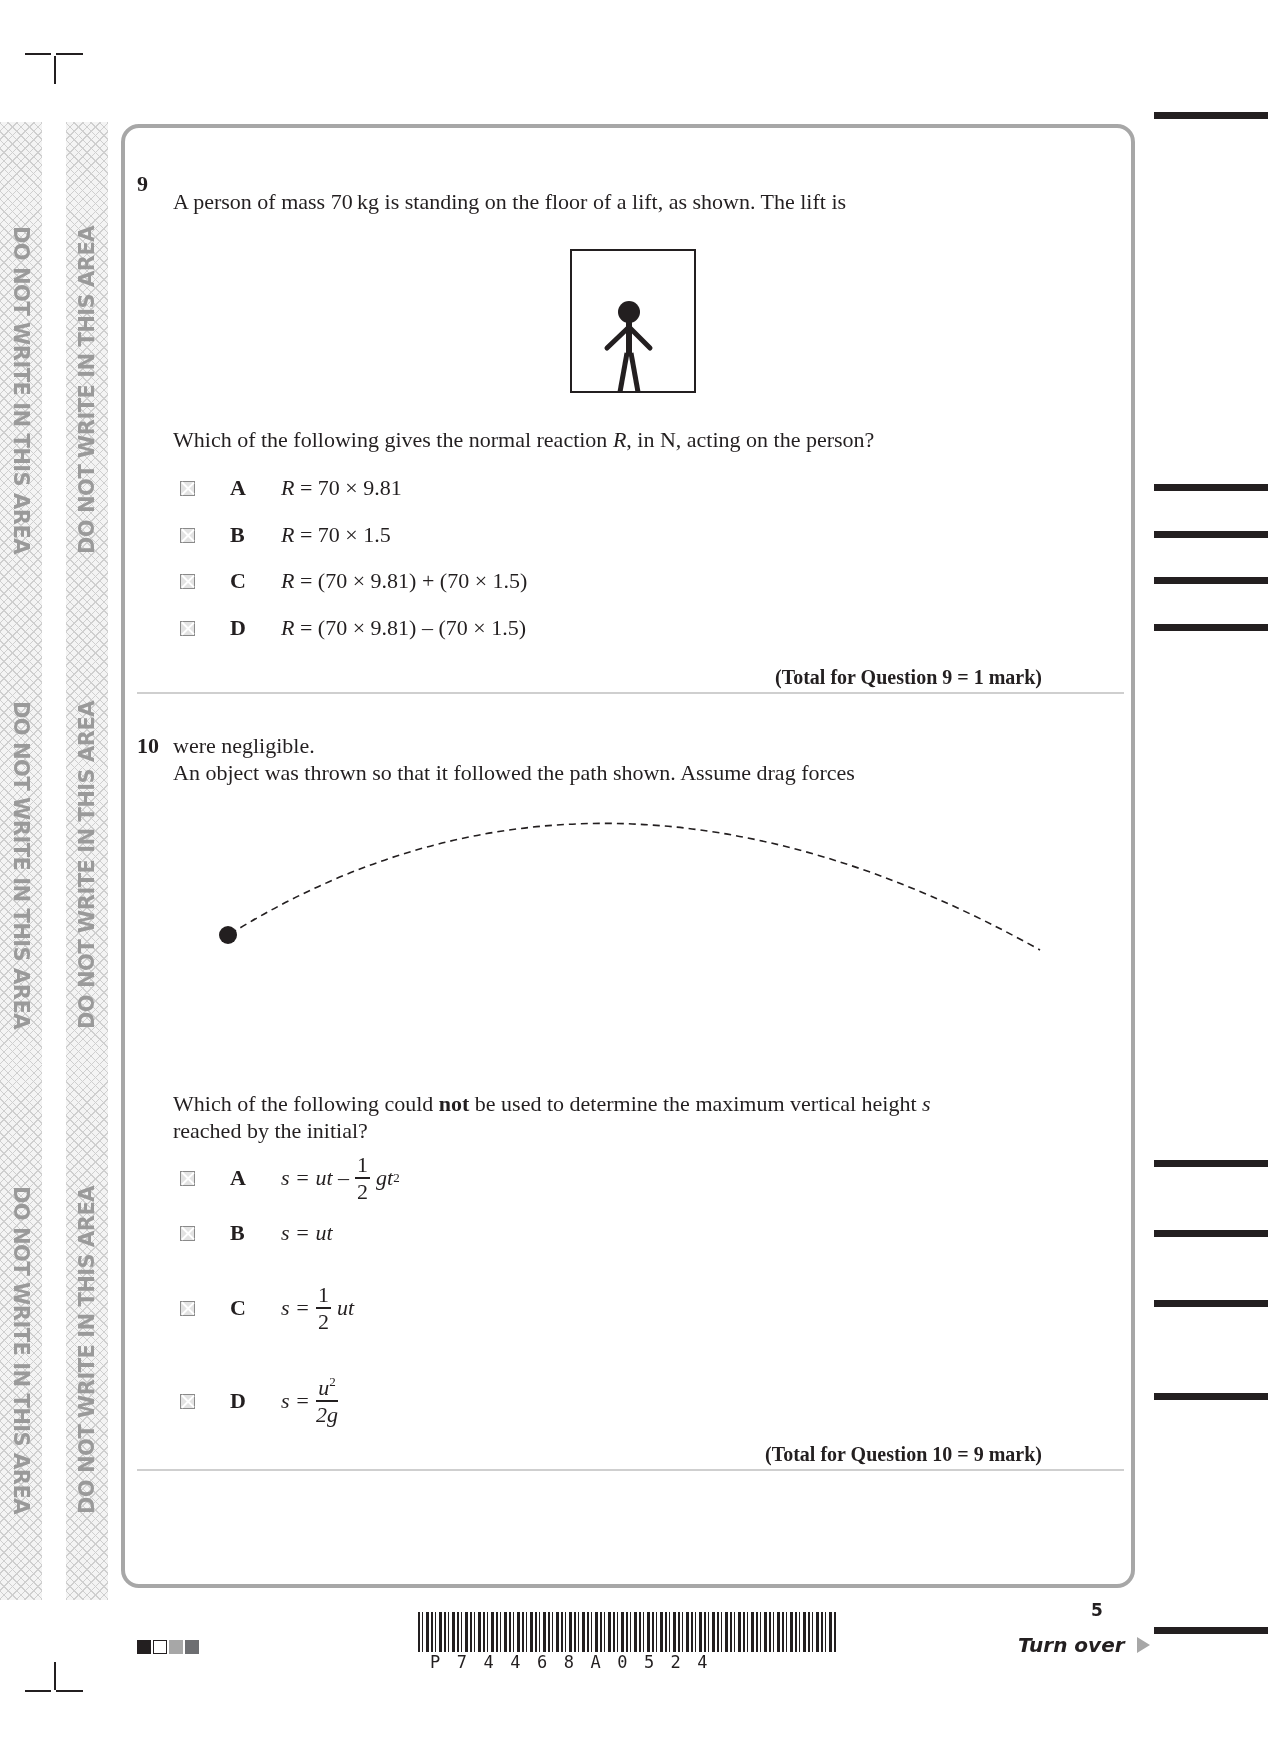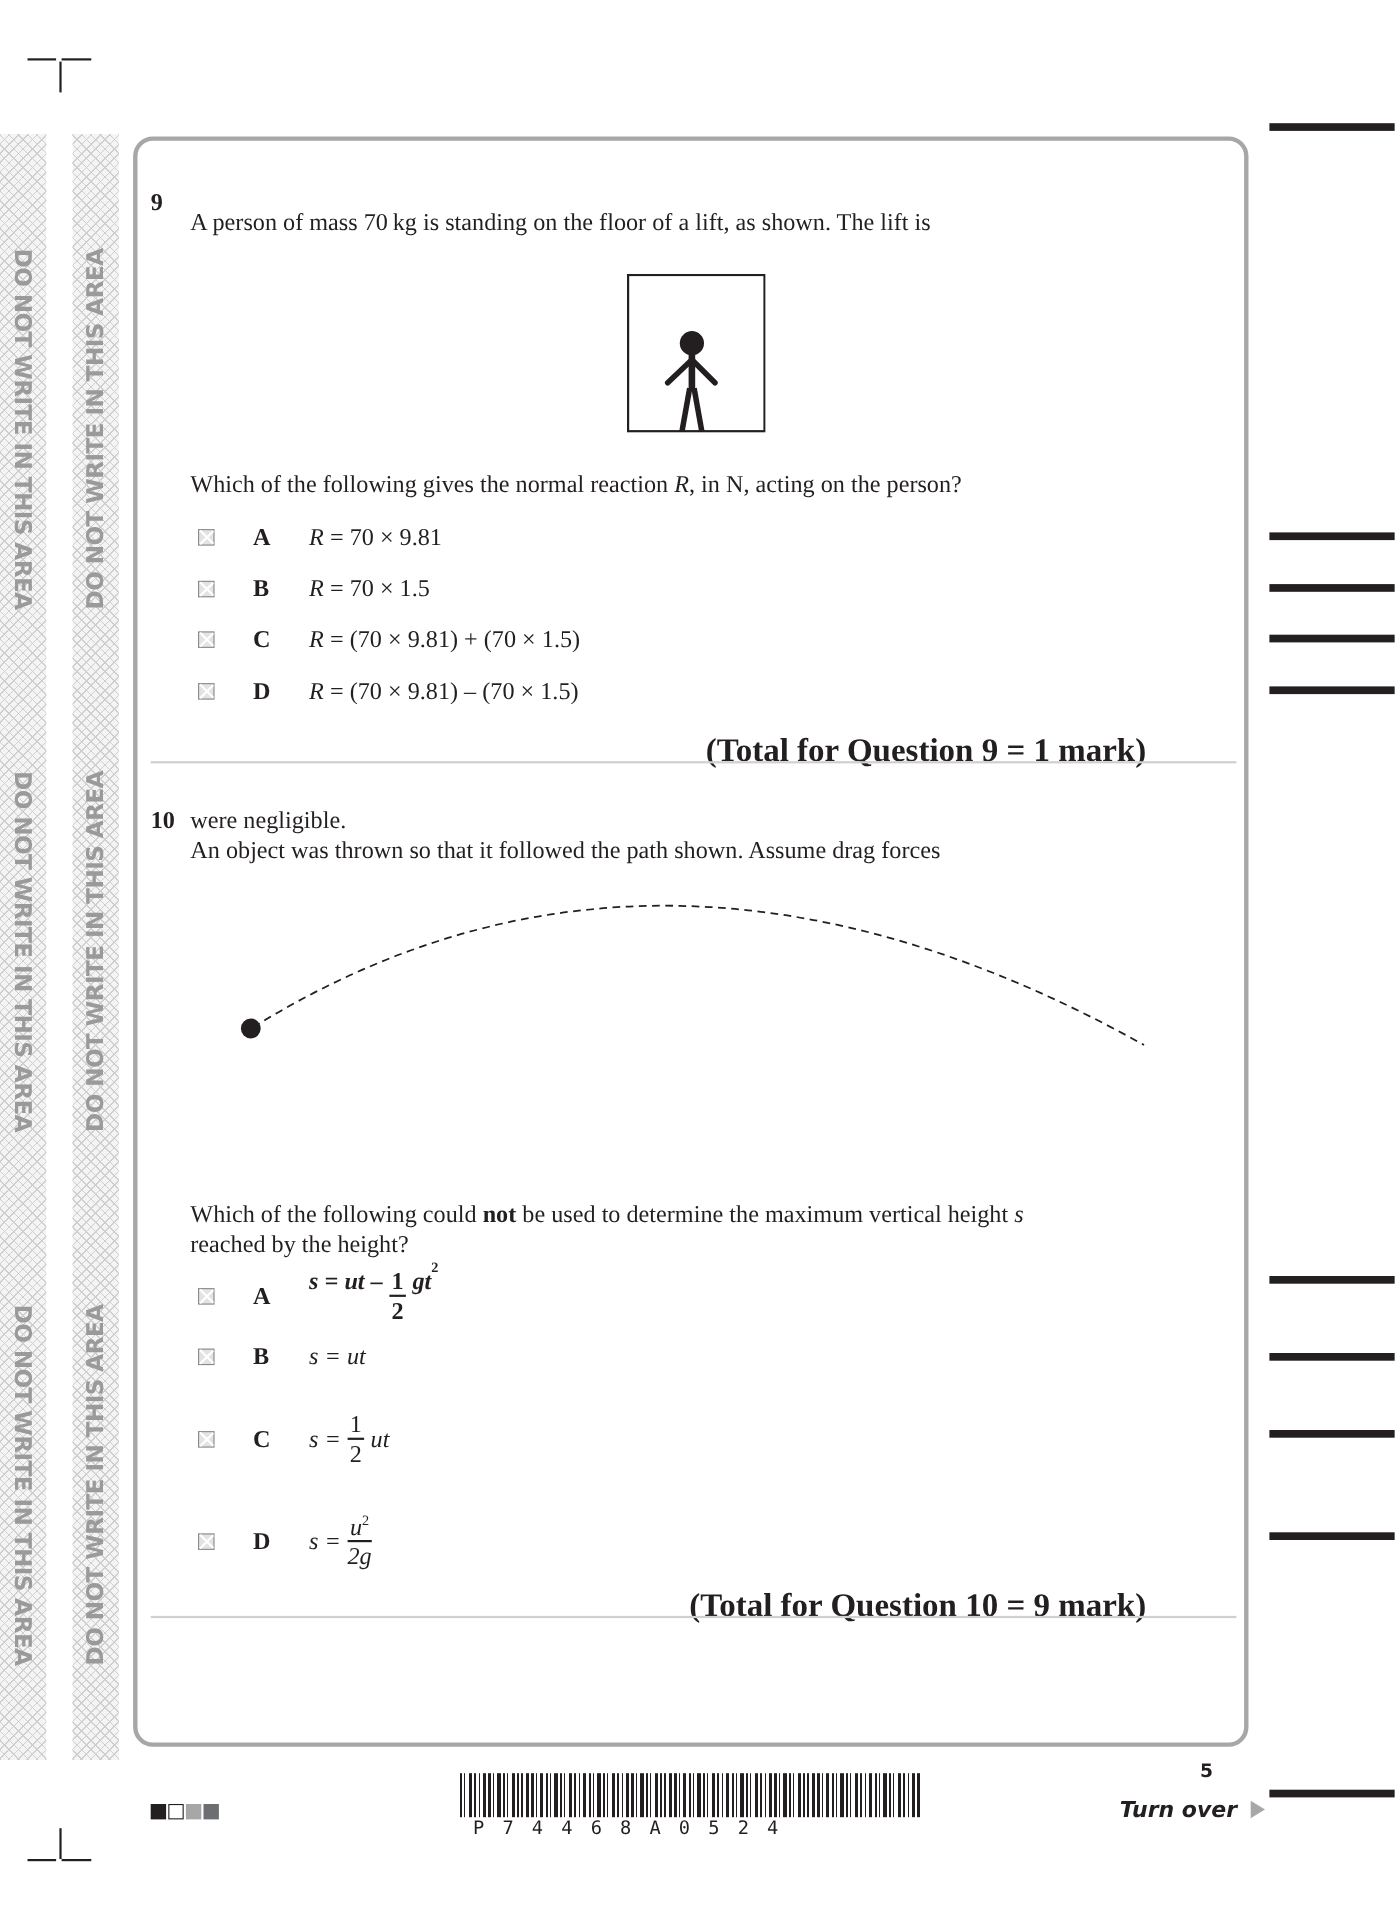--- a/index.html
+++ b/index.html
@@ -38,21 +38,21 @@
 
     .opt { position: absolute; left: 180px; height: 30px; display: flex; align-items: center; font-size: 22px; }
     .box { width: 15px; height: 15px; border: 1px solid #8a8a8a; background: #e3e3e3; position: relative; box-sizing: border-box; }
     .box::before, .box::after { content: ""; position: absolute; left: 6px; top: -2px; width: 1.5px; height: 17px; background: #ffffff; }
     .box::before { transform: rotate(45deg); }
     .box::after { transform: rotate(-45deg); }
     .letter { font-weight: bold; margin-left: 35px; width: 35px; }
     .expr { font-style: normal; margin-left: 16px; }
     .expr i { font-style: italic; }
 
-    .total { position: absolute; right: 226px; font-weight: bold; font-size: 30px; }
+    .total { position: absolute; right: 226px; font-weight: bold; font-size: 20px; }
     .rule { position: absolute; left: 137px; width: 987px; height: 2px; background: #cfcfcf; }
 
     .frac { display: inline-flex; flex-direction: column; align-items: center; vertical-align: middle; margin: 0 6px; line-height: 25px; }
     .frac .num { padding: 0 2px; }
     .frac .bar { width: 100%; height: 1.4px; background: #231f20; }
 
     .footer-page { position: absolute; left: 1091px; top: 1600px; font-family: "DejaVu Sans", sans-serif; font-weight: bold; font-size: 17px; }
     .turn { position: absolute; left: 1018px; top: 1633px; font-family: "DejaVu Sans", sans-serif; font-weight: bold; font-style: italic; font-size: 20px; color: #231f20; display: flex; align-items: center; }
     .turn .tri { width: 0; height: 0; border-top: 8px solid transparent; border-bottom: 8px solid transparent; border-left: 13px solid #a7a7a7; margin-left: 12px; }
 
@@ -162,27 +162,27 @@
 <svg style="position:absolute;left:210px;top:800px;" width="850" height="160" viewBox="0 0 850 160">
   <path d="M 20 134 Q 390 -95 830 150" fill="none" stroke="#231f20" stroke-width="1.6" stroke-dasharray="7 5"></path>
   <circle cx="18" cy="135" r="9" fill="#231f20"></circle>
 </svg>
 
 <div class="para" style="left:173px;top:985px;">
 </div>
 
 <div class="para" style="left:173px;top:1059px;margin-top:31px;">
   <div><span>Which of the following could </span><b>not</b><span> be used to determine the maximum vertical height </span><i>s</i></div>
-  <div>reached by the height?</div>
+  <div>reached by the initial?</div>
 </div>
 
 <div class="opt" style="top:1148px;height:60px;">
   <div class="box"></div>
   <span class="letter">A</span>
-  <span class="expr" style="display:flex;font-weight:bold;">
+  <span class="expr" style="display:flex;align-items:center;">
     <i>s = ut –</i>
     <span class="frac">
         <span class="num">1</span>
         <span class="bar"></span>
         <span>2</span>
       </span>
     <i>gt</i>
       <sup>2</sup>
   </span>
 </div>

